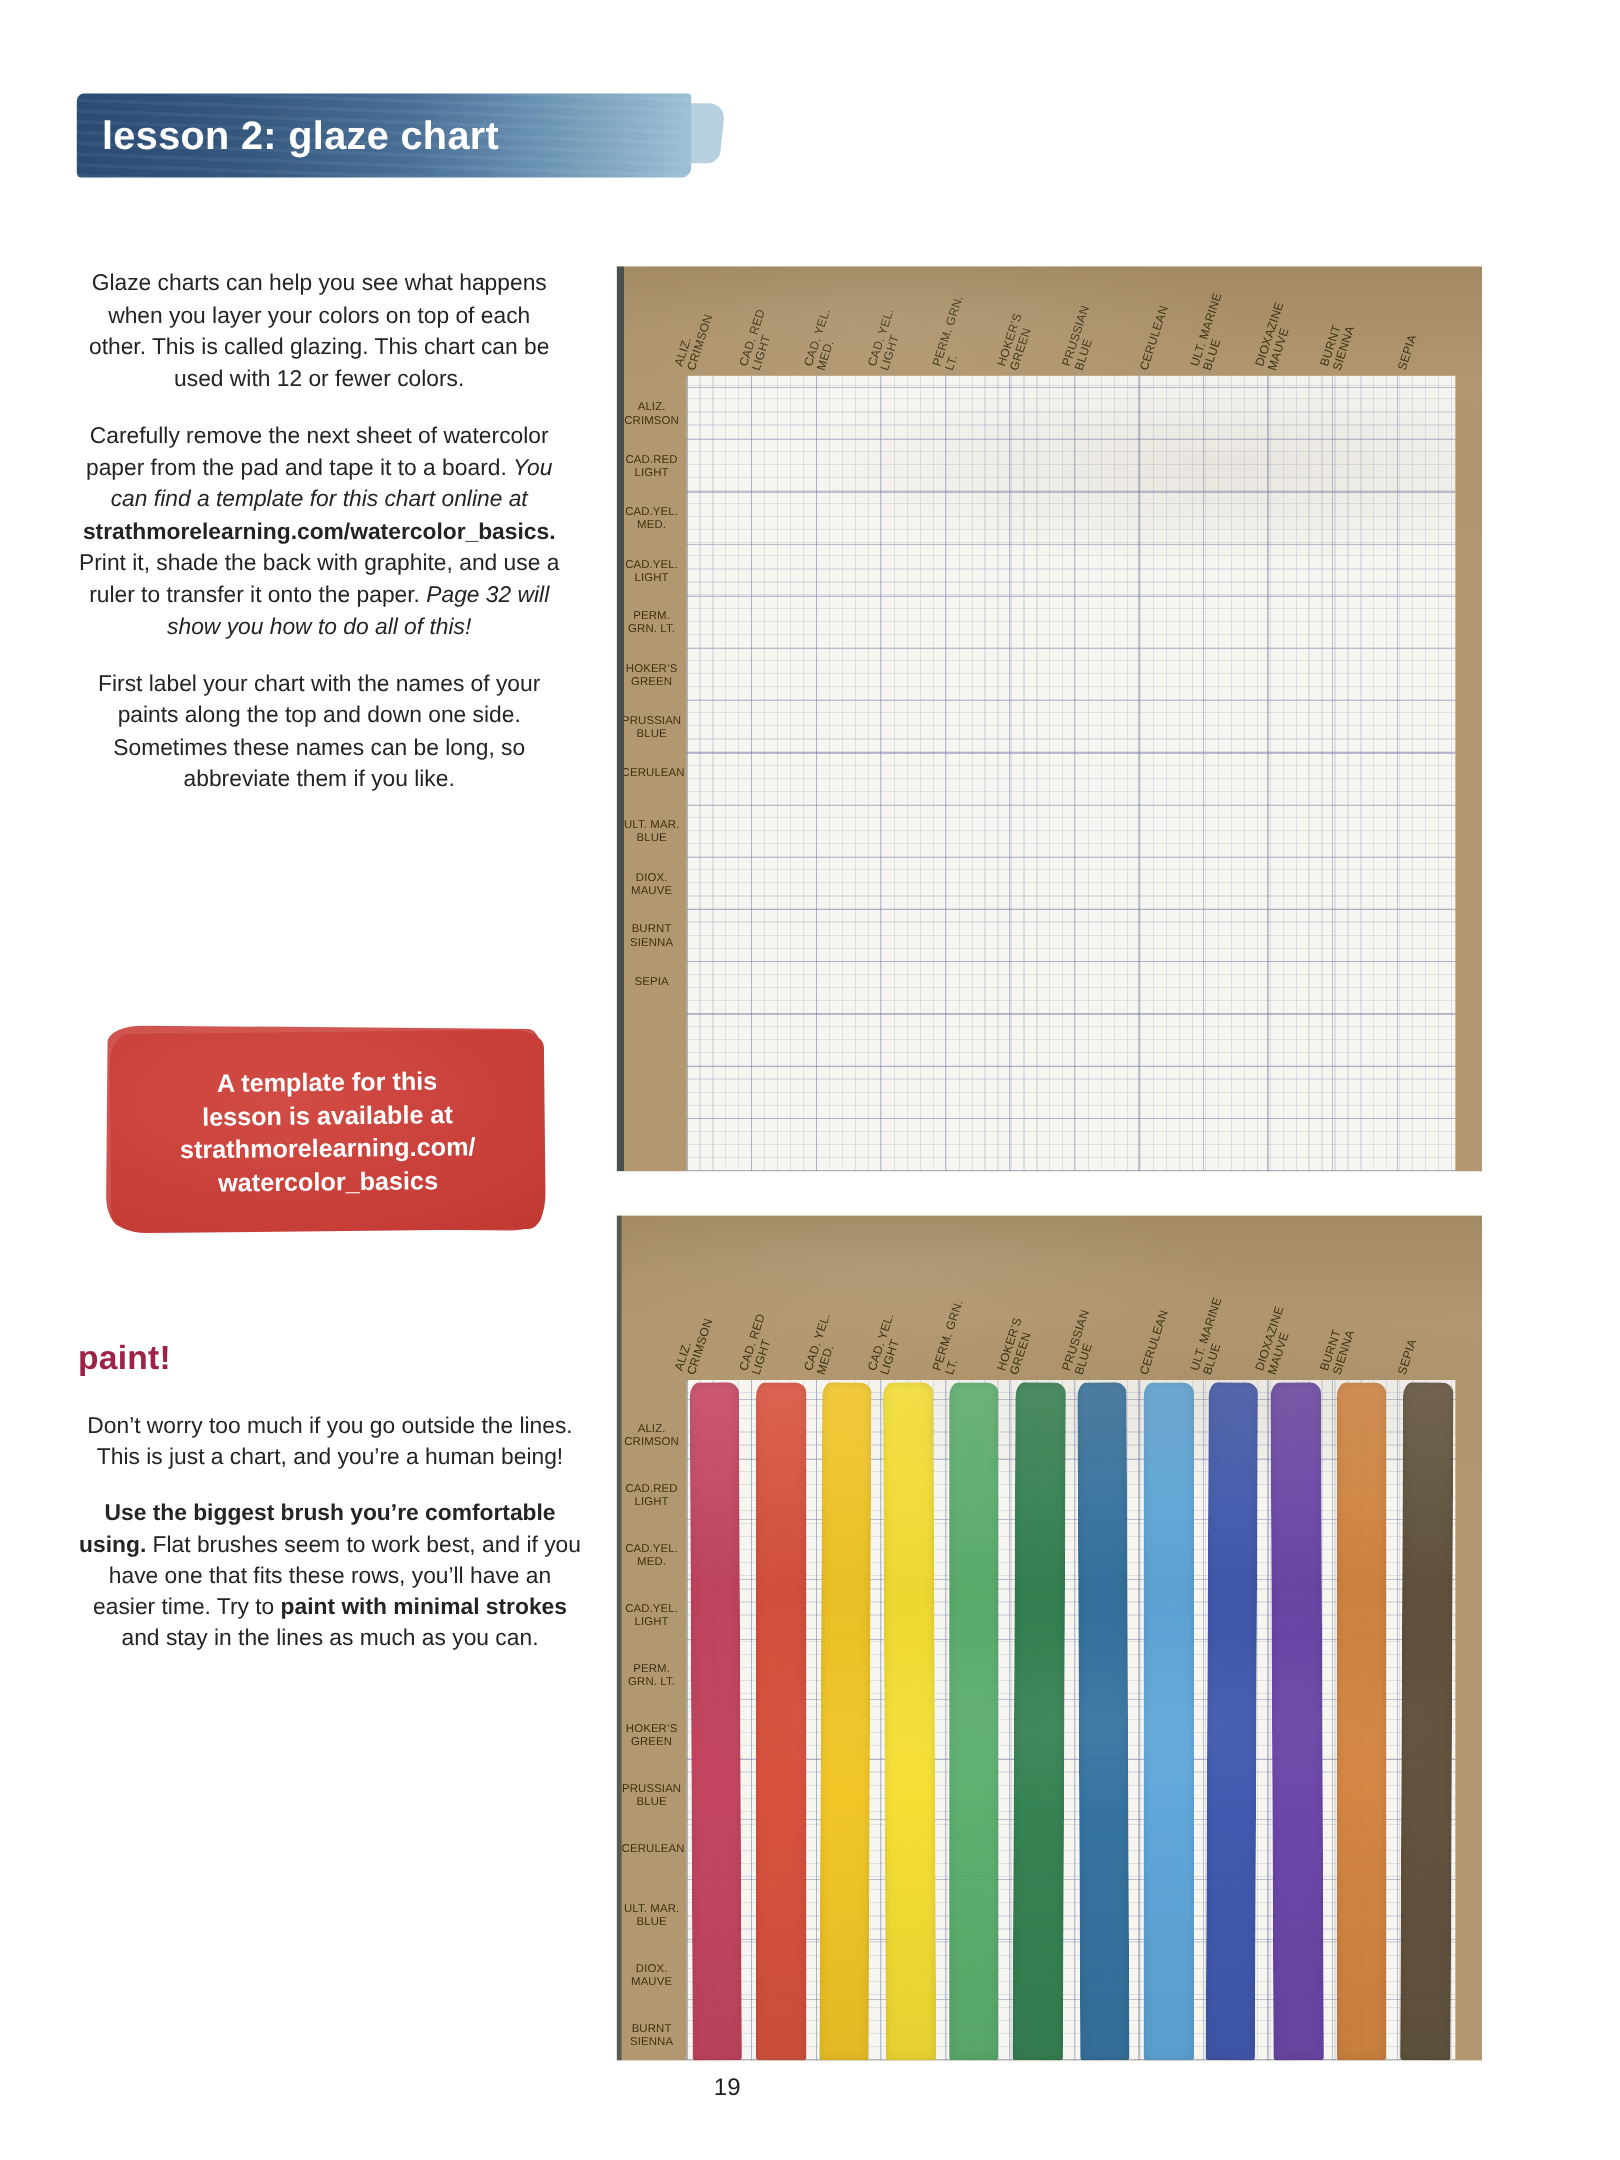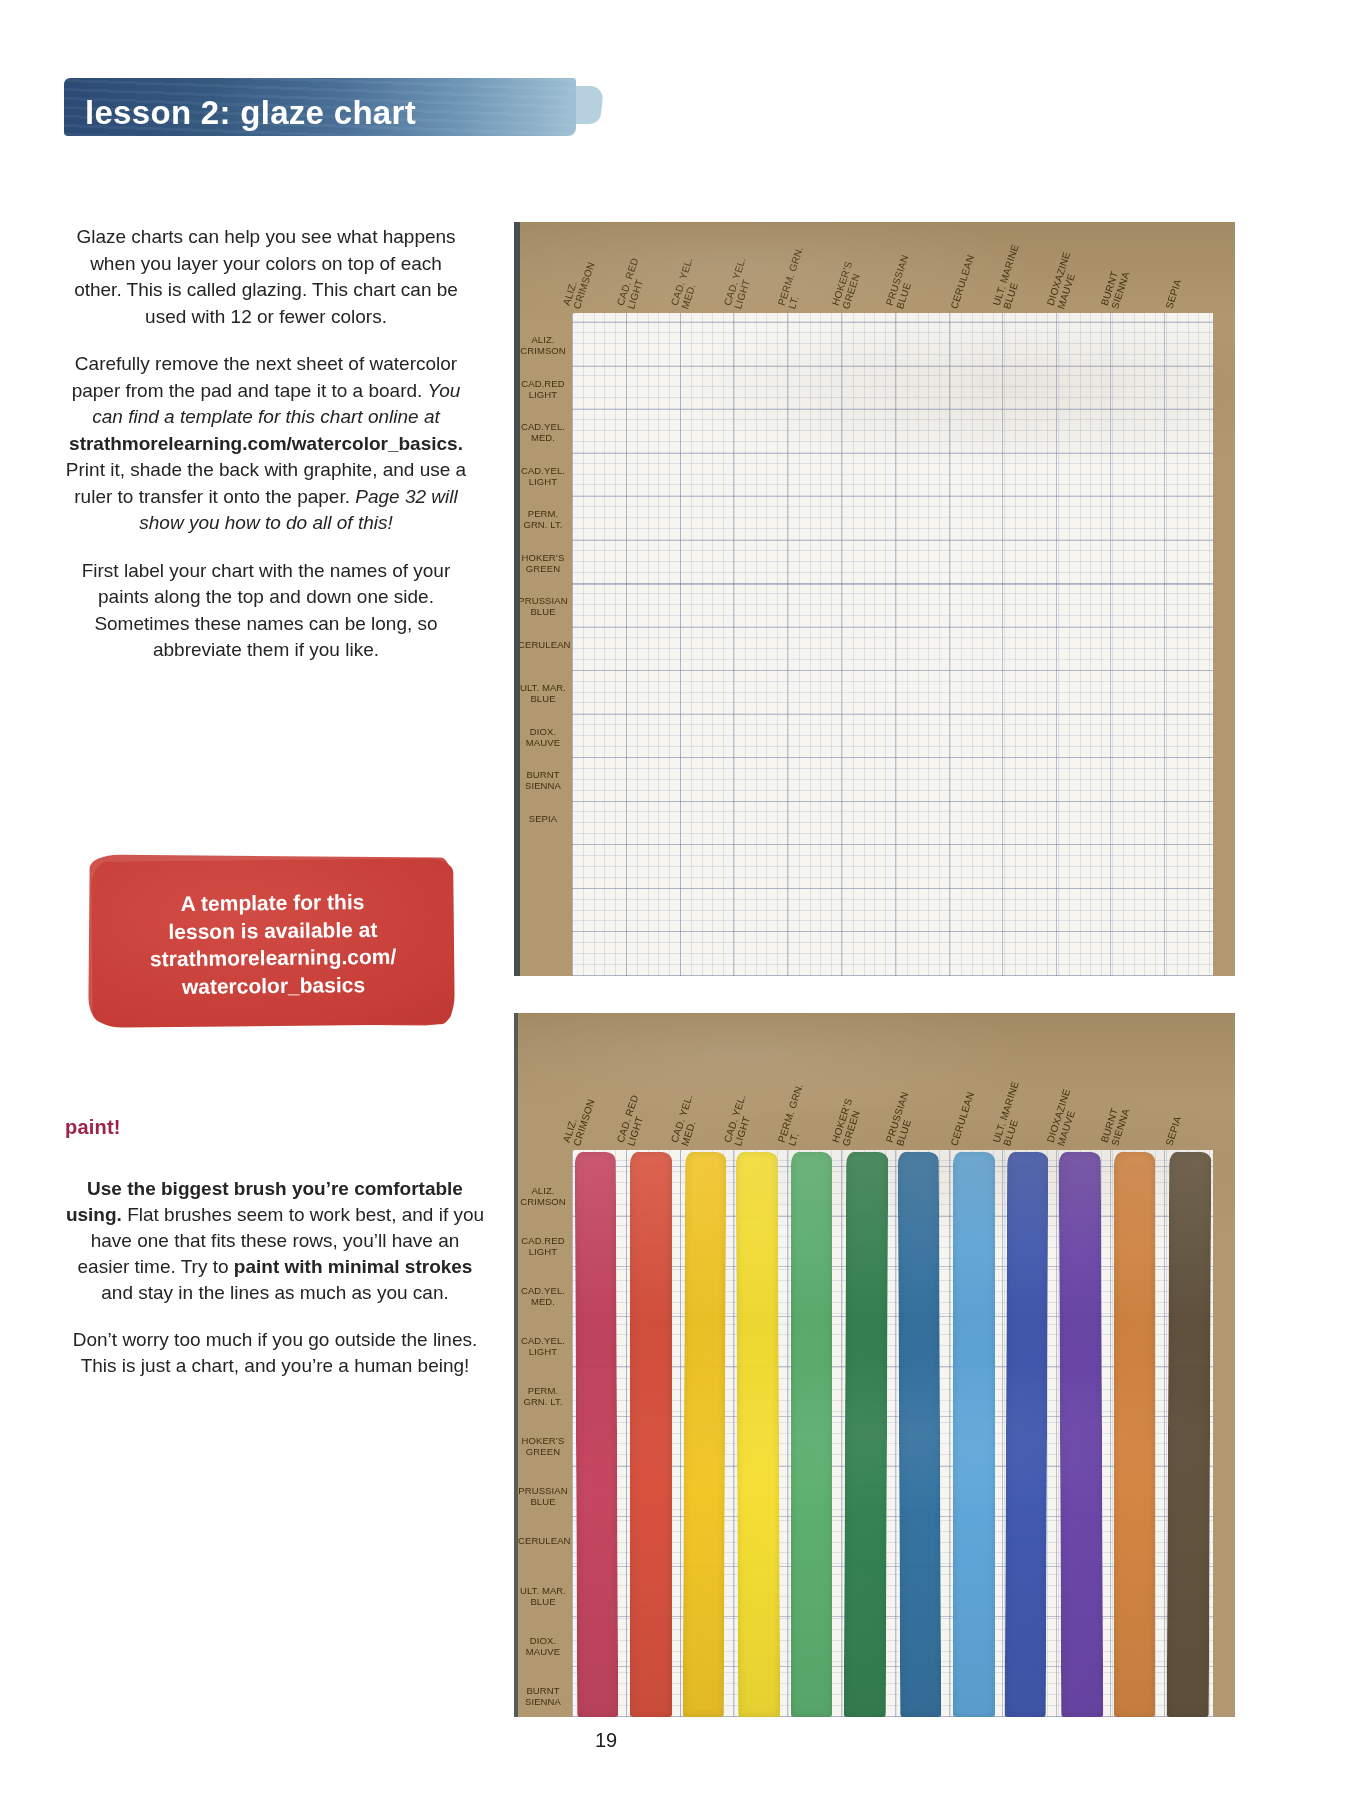--- a/index.html
+++ b/index.html
@@ -1,40 +1,40 @@
 <!DOCTYPE html>
 <html style="--banner-dark: #2b4a74; --banner-light: #9fc0d4; --note-red: #c73d38; --heading-maroon: #9e2147; --kraft: #b29870; --paper: #f6f5f0; --board-edge: #46514f; --ink: #3f3110; --text: #262324;"><head>
 <meta charset="utf-8">
 <style>
   * { margin:0; padding:0; box-sizing:border-box; }
   html,body { width:1350px; height:1800px; background:#ffffff;
               font-family:"Liberation Sans","DejaVu Sans",sans-serif; }
   .page { position:relative; width:1350px; height:1800px; overflow:hidden; background:#fff; }
 
   
-  .banner { position:absolute; left:64px; top:78px; width:512px; height:58px;
+  .banner { position:absolute; left:64px; top:78px; width:512px; height:70px;
     background:linear-gradient(90deg, var(--banner-dark) 0%, #35587f 28%, #4a7097 55%, #6f97b6 78%, var(--banner-light) 100%);
     border-radius:6px 3px 8px 4px; }
   .banner::before { content:''; position:absolute; inset:0;
     background:repeating-linear-gradient(2deg, rgba(255,255,255,.05) 0 3px, transparent 3px 9px);
     border-radius:inherit; }
   .banner::after { content:''; position:absolute; right:-26px; top:8px; bottom:12px; width:34px;
     background:var(--banner-light); opacity:.75; border-radius:4px 14px 10px 6px; transform:skewX(-6deg); }
   .banner-title { position:relative; line-height:70px; padding-left:21px; font-size:33px;
     font-weight:bold; color:#fff; letter-spacing:.3px; }
 
   
   .copy { position:absolute; color:var(--text); font-size:19px; line-height:26.5px;text-align:center; }
   .copy .para { margin:0 0 21px 0; }
   .copy .b { font-weight:bold; }
   .copy .i { font-style:italic; }
   .intro { left:65px; top:224px; width:402px; }
   .instructions { left:65px; top:1176px; width:420px; line-height:26px; }
 
-  .paint-heading { position:absolute; left:65px; top:1116px; font-size:20px; font-weight:bold;
+  .paint-heading { position:absolute; left:65px; top:1116px; font-size:28px; font-weight:bold;
     color:var(--heading-maroon); letter-spacing:.2px; }
 
   
   .blob { position:absolute; left:92px; top:860px; width:362px; height:166px; z-index:0;
     background:radial-gradient(120% 120% at 40% 35%, #d14c44 0%, var(--note-red) 55%, #b23129 100%);
     border-radius:16px 28px 14px 30px / 26px 14px 30px 16px; transform:rotate(-.6deg);
     display:flex; flex-direction:column; justify-content:center; padding-top:2px; }
   .blob::before { content:''; position:absolute; inset:-4px 2px 2px -3px; z-index:-1;
     background:inherit; opacity:.9; transform:rotate(1.1deg);
     border-radius:30px 12px 26px 14px / 14px 28px 12px 26px; }
@@ -99,22 +99,22 @@
   <div class="blob">
     <span class="blob-line">A template for this</span>
     <span class="blob-line">lesson is available at</span>
     <span class="blob-line">strathmorelearning.com/</span>
     <span class="blob-line">watercolor_basics</span>
   </div>
 
   <div class="paint-heading">paint!</div>
 
   <div class="copy instructions">
+      <p class="para"><span>Don’t worry too much if you go outside the lines. This is just a chart, and you’re a human being!</span></p>
       <p class="para"><span class="b">Use the biggest brush you’re comfortable using.</span><span> Flat brushes seem to work best, and if you have one that fits these rows, you’ll have an easier time. Try to </span><span class="b">paint with minimal strokes</span><span> and stay in the lines as much as you can.</span></p>
-      <p class="para"><span>Don’t worry too much if you go outside the lines. This is just a chart, and you’re a human being!</span></p>
     </div>
 
   <figure class="photo photo-top">
     <div class="grid-paper"></div>
     <div class="col-labels">
         <div class="col-label" style="left: 68px; bottom: 666px;">ALIZ. CRIMSON</div>
         <div class="col-label" style="left: 121.8px; bottom: 666px;">CAD. RED LIGHT</div>
         <div class="col-label" style="left: 175.6px; bottom: 666px;">CAD. YEL. MED.</div>
         <div class="col-label" style="left: 229.4px; bottom: 666px;">CAD. YEL. LIGHT</div>
         <div class="col-label" style="left: 283.2px; bottom: 666px;">PERM. GRN. LT.</div>

